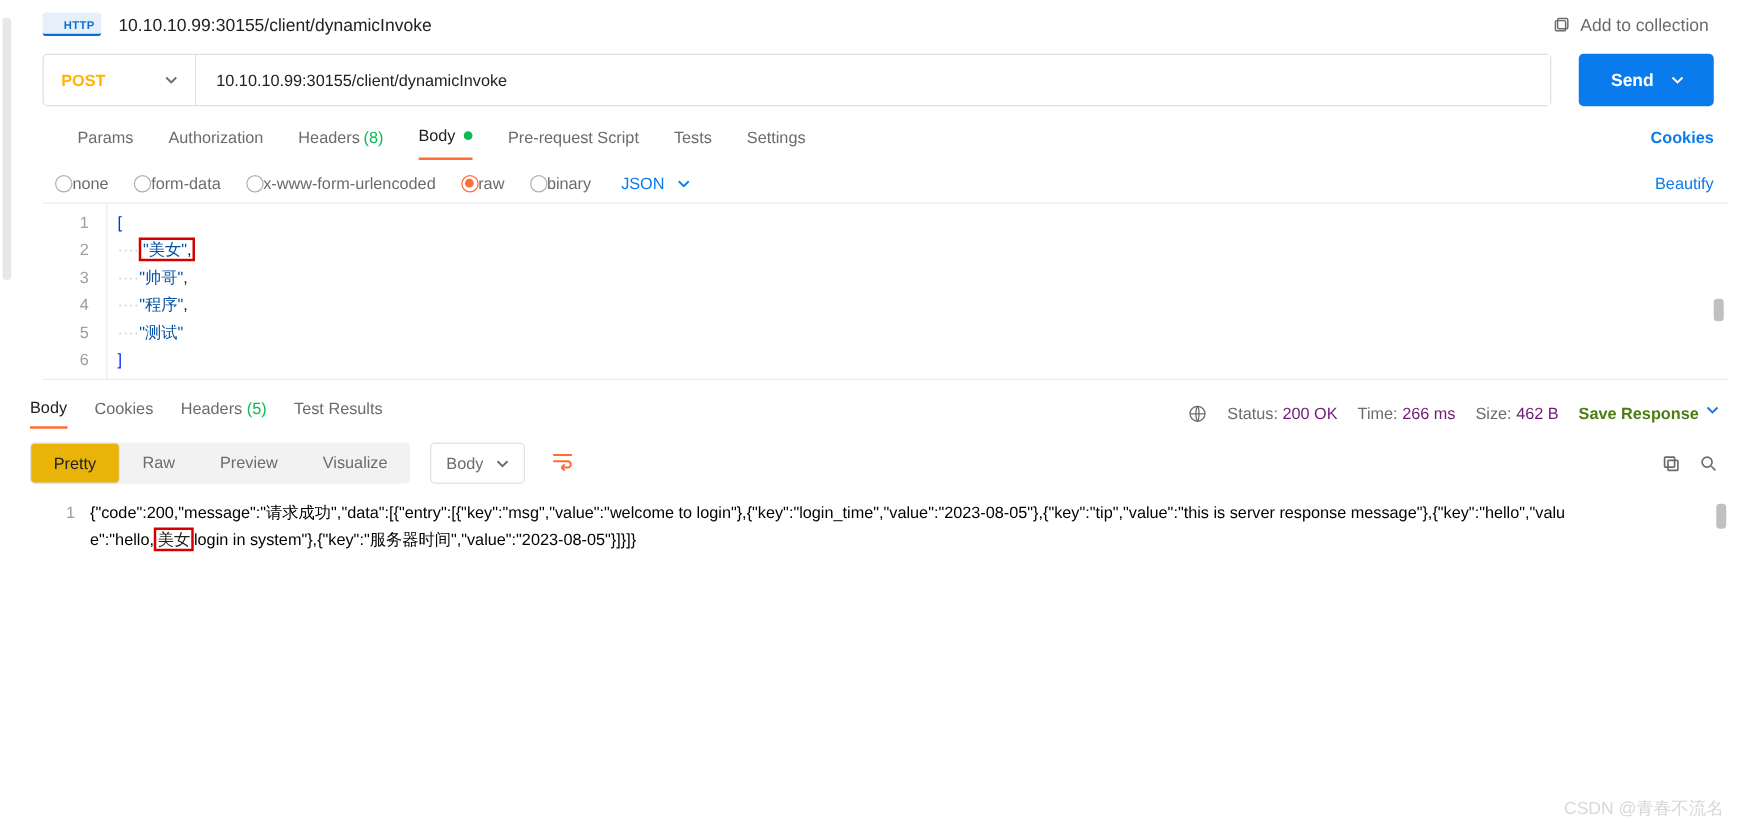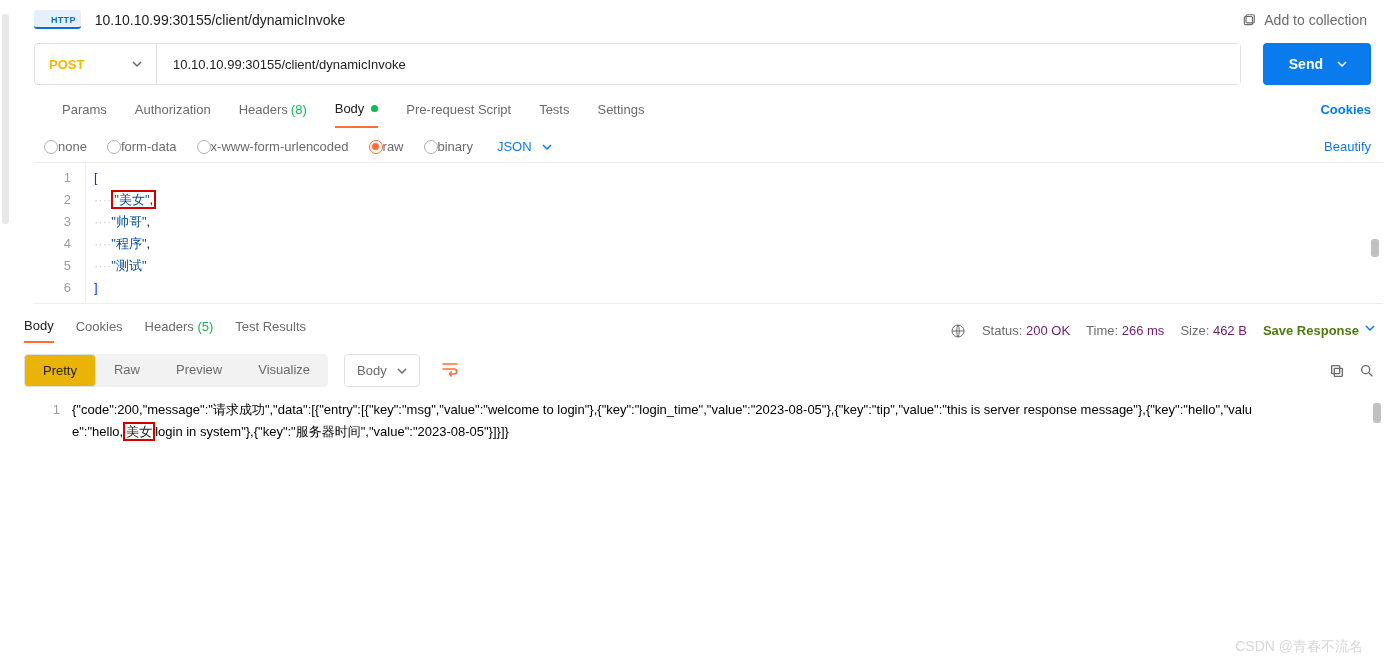--- a/index.html
+++ b/index.html
@@ -54,21 +54,21 @@
 .wrap-btn { margin-left: 10px; padding: 6px 10px; cursor: pointer; }
 .wrap-btn svg { stroke: #ff6c37; }
 .viewer-right { margin-left: auto; display: flex; gap: 14px; color: #6b6b6b; }
 .viewer-right svg { cursor: pointer; }
 .resp-editor { display: flex; margin: 0 20px 0 24px; position: relative; }
 .resp-gutter { width: 48px; text-align: right; padding: 4px 12px 4px 0; color: #9e9e9e; font-family: Consolas, Monaco, monospace; font-size: 13px; line-height: 22px; }
 .resp-code { flex: 1; padding: 4px 0; font-family: Consolas, Monaco, monospace; font-size: 13px; line-height: 22px; }
 .resp-line { white-space: pre-wrap; word-break: break-all; max-width: 1200px; }
 .rb { color: #000; }
 .resp-scroll { position: absolute; right: -6px; top: 8px; width: 8px; height: 20px; background: #c0c0c0; border-radius: 3px; }
-.watermark { position: absolute; right: 32px; bottom: 8px; color: #d8d8d8; font-size: 14px; }
+.watermark { position: absolute; right: 16px; bottom: 8px; color: #d8d8d8; font-size: 14px; }
 .left-hint { position: absolute; left: 2px; top: 14px; width: 7px; height: 210px; background: #e8e8e8; border-radius: 3px; }
 </style>
 </head>
 <body>
 
 <div class="left-hint"></div>
 
 <div class="top-row">
   <span class="http-badge">HTTP</span>
   <span class="req-name">10.10.10.99:30155/client/dynamicInvoke</span>

